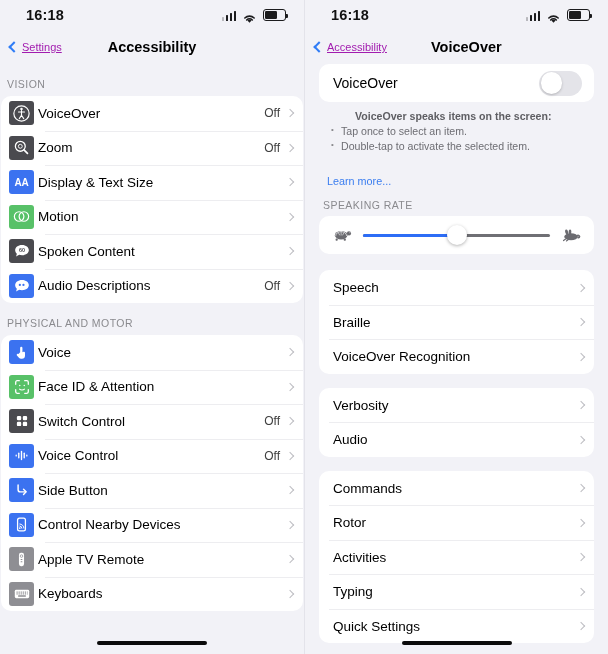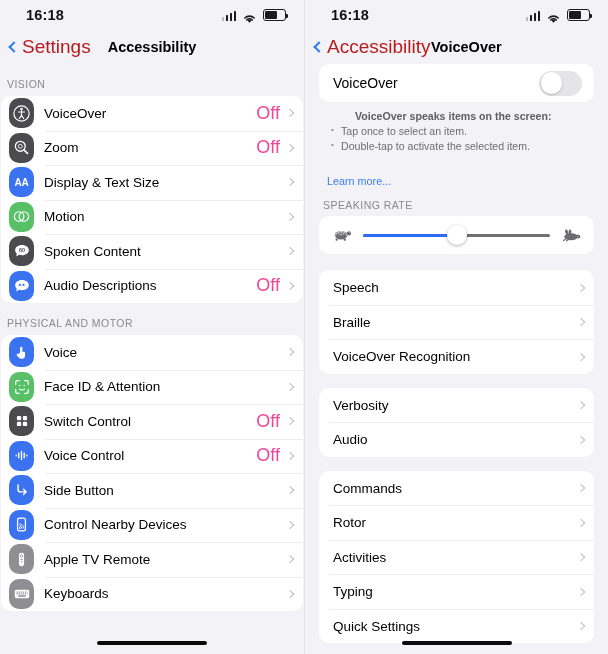--- a/index.html
+++ b/index.html
@@ -48,21 +48,21 @@
   }
   .batt .lvl { height:100%; width:62%; background:#1c1c1e; border-radius:1.2px; }
 
   
   .navbar {
     height: 34px; display: flex; align-items: center;
     position: relative; padding: 0 10px;
   }
   .nav-back {
     display: flex; align-items: center; gap: 3px;
-    color: #b91c1c; font-size: 19px; cursor: pointer;
+    color: #a21caf; font-size: 11px; cursor: pointer; text-decoration: underline;
   }
   .chev-left {
     width: 8px; height: 8px; border-left: 2.1px solid #2f7cf6;
     border-bottom: 2.1px solid #2f7cf6; transform: rotate(45deg);
     margin-right: 1px;
   }
   .nav-title {
     position: absolute; left: 0; right: 0; text-align: center;
     font-size: 14.5px; font-weight: bold; color: #000;
     pointer-events: none;
@@ -88,31 +88,31 @@
     position: relative; cursor: pointer;
   }
   .row + .row::before {
     content:""; position:absolute; left: 44px; right: 0; top: 0;
     height: 1px; background: #ededf0;
   }
   .row.plain + .row.plain::before { left: 10px; }
   .row.plain { padding-left: 14px; height: 34.5px; }
 
   .ic {
-    width: 25px; height: 30px; border-radius: 10px;
-    flex: 0 0 25px; margin-right: 10px;
+    width: 25px; height: 24px; border-radius: 3px;
+    flex: 0 0 25px; margin-right: 4px;
     display: flex; align-items: center; justify-content: center;
     color: #fff;
   }
   .ic svg { display:block; }
   .row-label {
     flex: 1; font-size: 13.5px; color: #000;
     white-space: nowrap; overflow: hidden;
   }
-  .row-value { font-size: 18px; color: #ec4899; margin-right: 7px; }
+  .row-value { font-size: 12px; color: #404040; margin-right: 7px; }
   .chev {
     width: 6px; height: 6px; flex: 0 0 6px;
     border-right: 1.7px solid #bdbdc2; border-top: 1.7px solid #bdbdc2;
     transform: rotate(45deg);
   }
 
   
   .toggle-row {
     display: flex; align-items: center; height: 38px;
     padding: 0 12px 0 14px; cursor: pointer;

